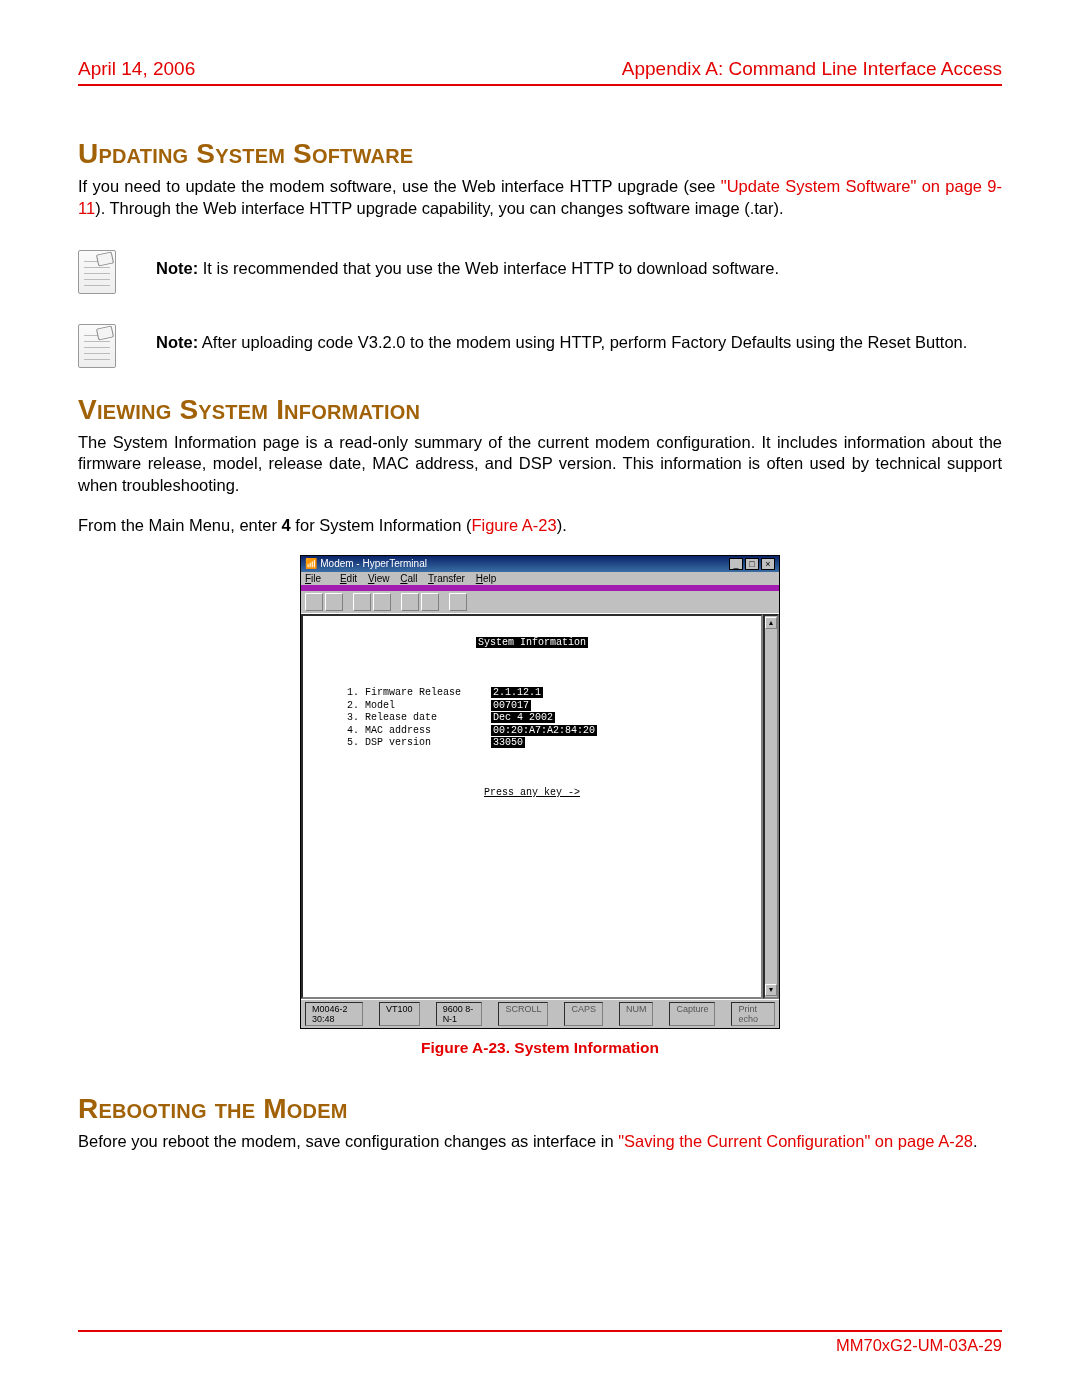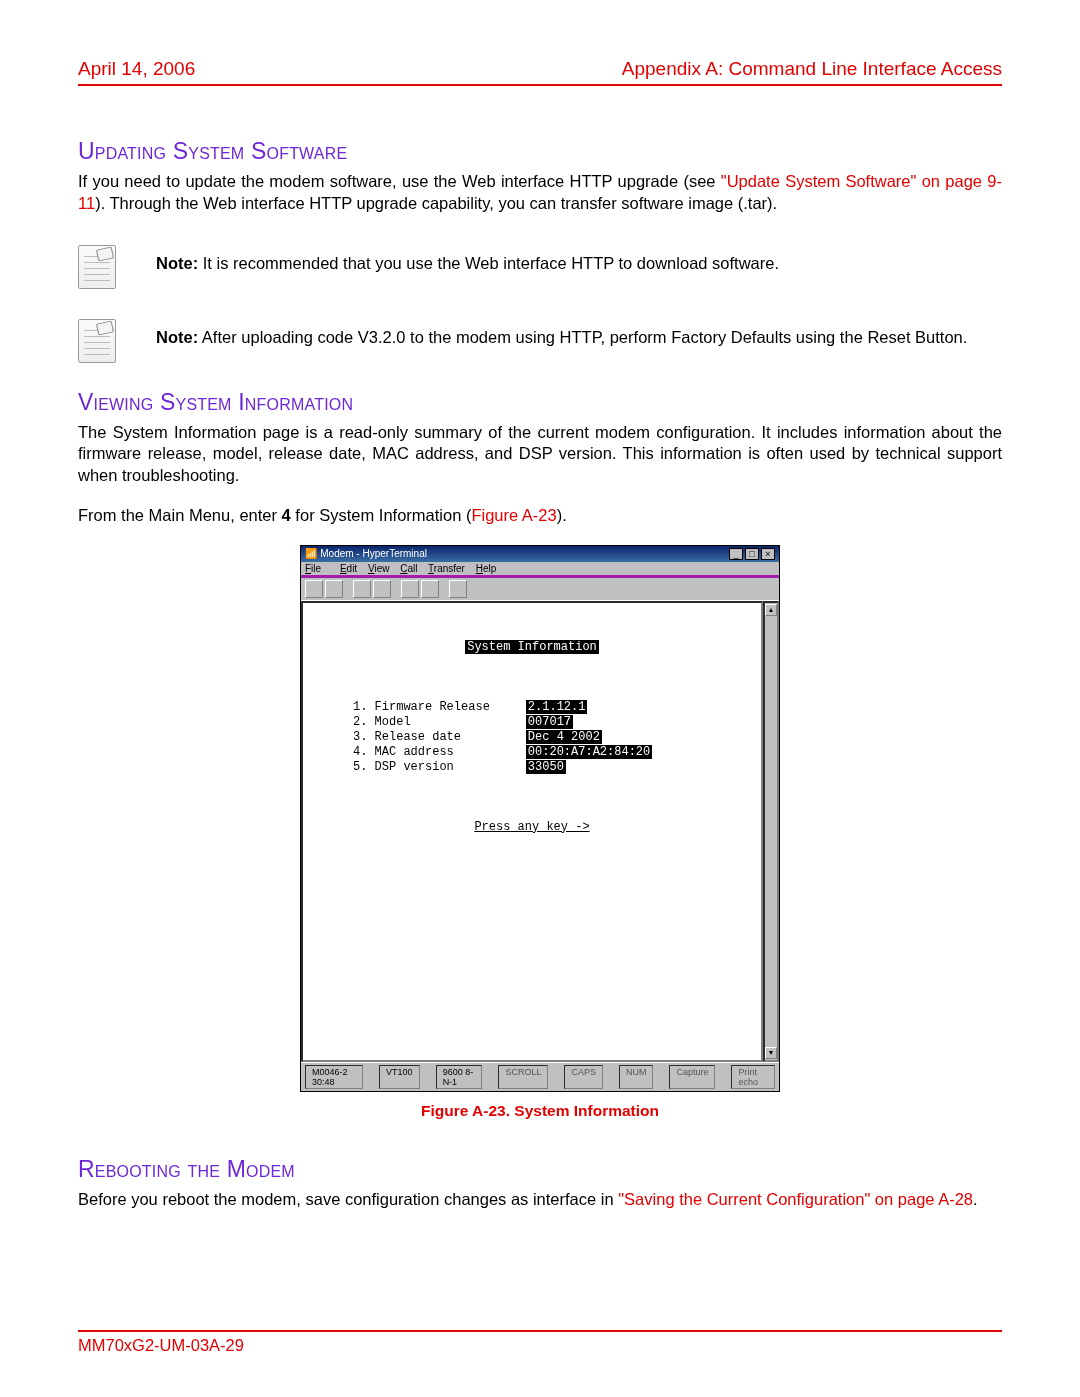--- a/index.html
+++ b/index.html
@@ -1,59 +1,59 @@
 <!DOCTYPE html>
 <html><head>
 <meta charset="utf-8">
 <style>
   * { box-sizing: border-box; margin: 0; padding: 0; }
   html, body { width: 1080px; background: #fff; font-family: Arial, Helvetica, sans-serif; color: #000; }
   .page { width: 1080px; min-height: 1397px; padding: 58px 78px 38px 78px; position: relative; }
   .header-line { display: flex; justify-content: space-between; color: #e30000; font-size: 19px; border-bottom: 2px solid #e30000; padding-bottom: 4px; margin-bottom: 52px; }
-  .sec-title { color: #6d28d9; font-weight: normal; font-size: 23px; font-variant: small-caps; letter-spacing: 0.2px; margin-bottom: 6px; }
+  .sec-title { color: #a16207; font-weight: bold; font-size: 28px; font-variant: small-caps; letter-spacing: 0.2px; margin-bottom: 6px; }
   .body-text { font-size: 16.5px; line-height: 1.32; text-align: justify; margin-bottom: 18px; }
   .link { color: #e30000; }
   .note-row { display: flex; align-items: flex-start; gap: 40px; margin: 30px 0 10px 0; }
   .note-icon { width: 38px; height: 44px; border: 1px solid #999; border-radius: 2px; background: linear-gradient(#fafafa,#eee); position: relative; flex: 0 0 38px; }
   .note-icon::before { content:""; position:absolute; left:5px; right:5px; top:10px; height:2px; background: repeating-linear-gradient(#bbb,#bbb 1px,transparent 1px,transparent 6px); bottom:6px; height:auto; }
   .note-icon::after { content:""; position:absolute; right:2px; top:2px; width:14px; height:10px; border:1px solid #888; border-radius:2px; background:#f4f4f4; transform:rotate(-12deg); }
   .note-text { font-size: 16.5px; line-height: 1.32; padding-top: 8px; }
   .bold { font-weight: bold; }
   .fig-wrap { margin: 4px auto 8px auto; width: 480px; }
   .ht-window { width: 480px; border: 1px solid #000; background: #fef9c3; font-family: Tahoma, Arial, sans-serif; font-size: 10px; }
   .ht-title { background: linear-gradient(#0a246a,#3a6ea5); color:#fff; padding: 2px 4px; display:flex; justify-content:space-between; align-items:center; font-size:10px; }
   .ht-title-ctrls span { display:inline-block; width:14px; height:12px; background:#c0c0c0; border:1px solid #000; margin-left:2px; text-align:center; line-height:10px; color:#000; font-size:9px; }
-  .ht-menu { background:#c0c0c0; padding: 1px 4px; font-size:10px; border-bottom:3px solid #a21caf; }
+  .ht-menu { background:#c0c0c0; padding: 1px 4px; font-size:10px; border-bottom:6px solid #a21caf; }
   .ht-menu span { margin-right: 8px; }
   .ht-menu u { text-decoration: underline; }
   .ht-tools { background:#c0c0c0; padding: 2px 4px; border-bottom:1px solid #fff; display:flex; gap:2px; }
   .tbtn { width:18px; height:18px; border:1px solid #808080; border-top-color:#fff; border-left-color:#fff; background:#c0c0c0; }
   .ht-term-wrap { display:flex; }
-  .ht-term { background:#fff; color:#000; font-family: "Courier New", monospace; font-size: 12px; padding: 22px 14px 60px 14px; flex:1; border:2px inset #808080; white-space: pre; line-height:1.25; }
+  .ht-term { background:#fff; color:#000; font-family: "Courier New", monospace; font-size: 10px; padding: 9px 14px 60px 14px; flex:1; border:2px inset #808080; white-space: pre; line-height:1.25; }
   .ht-scroll { width:16px; background:#c0c0c0; border:2px inset #808080; display:flex; flex-direction:column; justify-content:space-between; }
   .sbtn { width:12px; height:12px; background:#c0c0c0; border:1px solid #808080; border-top-color:#fff; border-left-color:#fff; margin:1px auto; font-size:8px; text-align:center; line-height:10px; }
   .ht-status { background:#c0c0c0; padding:2px 4px; font-size:9px; border-top:1px solid #fff; display:flex; gap:16px; }
   .st-cell { border:1px inset #808080; padding:1px 6px; background:#c0c0c0; color:#555; }
   .inv { background:#000; color:#fff; padding:0 2px; }
   .fig-caption { text-align:center; color:#e30000; font-weight:bold; font-size:15.5px; margin-top:10px; margin-bottom:36px; }
-  .footer { position:absolute; bottom:42px; left:78px; right:78px; border-top:2px solid #e30000; display:flex; justify-content:flex-start; color:#e30000; font-size:16.5px; padding-top:4px;}
+  .footer { position:absolute; bottom:42px; left:78px; right:78px; border-top:2px solid #e30000; display:flex; justify-content:flex-end; color:#e30000; font-size:16.5px; padding-top:4px;}
 </style>
 </head>
 <body>
 
 <div class="page">
 
   <div class="header-line">
     <span>April 14, 2006</span>
     <span>Appendix A: Command Line Interface Access</span>
   </div>
 
   <div class="sec-title">Updating System Software</div>
   <p class="body-text">
-    <span>If you need to update the modem software, use the Web interface HTTP upgrade (see </span><span class="link">"Update System Software" on page 9-11</span><span>). Through the Web interface HTTP upgrade capability, you can transfer software image (.tar).</span>
+    <span>If you need to update the modem software, use the Web interface HTTP upgrade (see </span><span class="link">"Update System Software" on page 9-11</span><span>). Through the Web interface HTTP upgrade capability, you can changes software image (.tar).</span>
   </p>
 
   <div class="note-row">
     <div class="note-icon"></div>
     <div class="note-text">
       <span class="bold">Note:</span><span> It is recommended that you use the Web interface HTTP to download software.</span>
     </div>
   </div>
 
   <div class="note-row">

